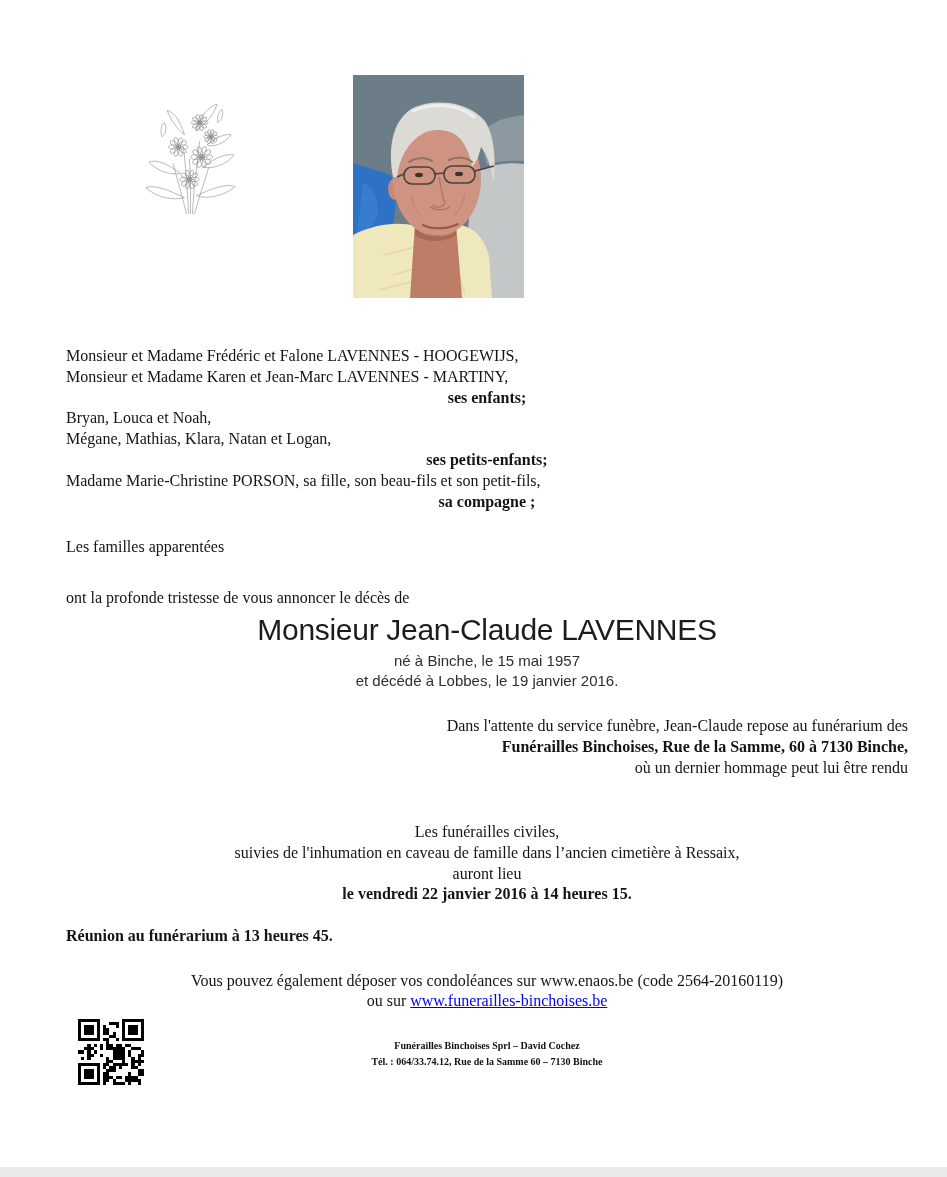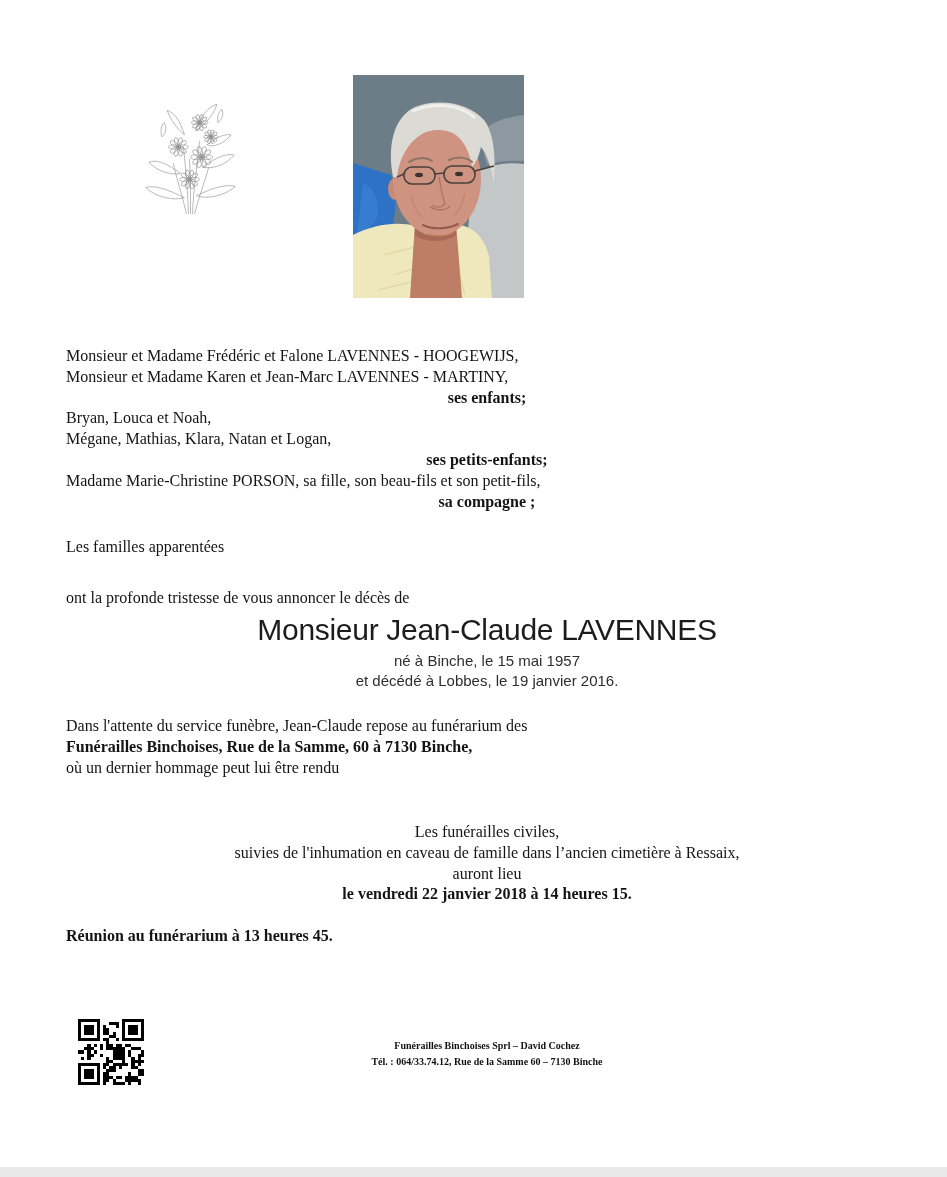--- a/index.html
+++ b/index.html
@@ -11,21 +11,21 @@
   .abs{position:absolute;}
   .col{left:66px;width:842px;}
   .serif16{font-size:16px;line-height:20.8px;}
   .right{text-align:center;font-weight:bold;}
   .bold{font-weight:bold;}
   #family{top:346px;}
   #apparentees{top:537px;}
   #intro{top:588px;}
   #deceased-name{top:613px;font-family:"Liberation Sans",sans-serif;font-size:30px;line-height:34px;letter-spacing:-0.3px;color:#1c1c1c;text-align:center;}
   #birth-death{top:651px;font-family:"Liberation Sans",sans-serif;font-size:15px;line-height:19.5px;color:#2e2e2e;text-align:center;}
-  #visitation{top:716px;text-align:left;}
+  #visitation{top:716px;text-align:right;}
   #funeral{top:822px;text-align:center;}
   #meeting{top:926px;text-align:left;}
   #condolences{top:971px;text-align:center;font-size:16px;line-height:20px;}
   #footer{top:1038px;text-align:center;font-size:10px;line-height:16px;font-weight:bold;color:#111;}
   #flower-art{left:138px;top:84px;}
   #portrait{left:353px;top:75px;width:171px;height:223px;}
   #qr{left:78px;top:1019px;}
   a.link{text-decoration:underline;}
 </style>
 </head>
@@ -163,25 +163,31 @@
   <div id="visitation" class="abs col serif16">
     <div>Dans l'attente du service funèbre, Jean-Claude repose au funérarium des</div>
     <div class="bold">Funérailles Binchoises, Rue de la Samme, 60 à 7130 Binche,</div>
     <div>où un dernier hommage peut lui être rendu</div>
   </div>
 
   <div id="funeral" class="abs col serif16">
     <div>Les funérailles civiles,</div>
     <div>suivies de l'inhumation en caveau de famille dans l’ancien cimetière à Ressaix,</div>
     <div>auront lieu</div>
-    <div class="bold">le vendredi 22 janvier 2018 à 14 heures 15.</div>
+    <div class="bold">le vendredi 22 janvier 2016 à 14 heures 15.</div>
   </div>
 
   <div id="meeting" class="abs col serif16 bold">Réunion au funérarium à 13 heures 45.</div>
 
+  <div id="condolences" class="abs col">
+    <div>Vous pouvez également déposer vos condoléances sur www.enaos.be (code 2564-20160119)</div>
+    <div>
+      <span>ou sur </span><a class="link" href="#" id="funeral-home-link" style="color: rgb(0, 0, 238);">www.funerailles-binchoises.be</a>
+    </div>
+  </div>
 
   <svg id="qr" class="abs" width="66" height="66" viewBox="0 0 21 21" shape-rendering="crispEdges">
       <rect x="0" y="0" width="1" height="1" fill="#000"></rect>
       <rect x="1" y="0" width="1" height="1" fill="#000"></rect>
       <rect x="2" y="0" width="1" height="1" fill="#000"></rect>
       <rect x="3" y="0" width="1" height="1" fill="#000"></rect>
       <rect x="4" y="0" width="1" height="1" fill="#000"></rect>
       <rect x="5" y="0" width="1" height="1" fill="#000"></rect>
       <rect x="6" y="0" width="1" height="1" fill="#000"></rect>
       <rect x="0" y="1" width="1" height="1" fill="#000"></rect>

